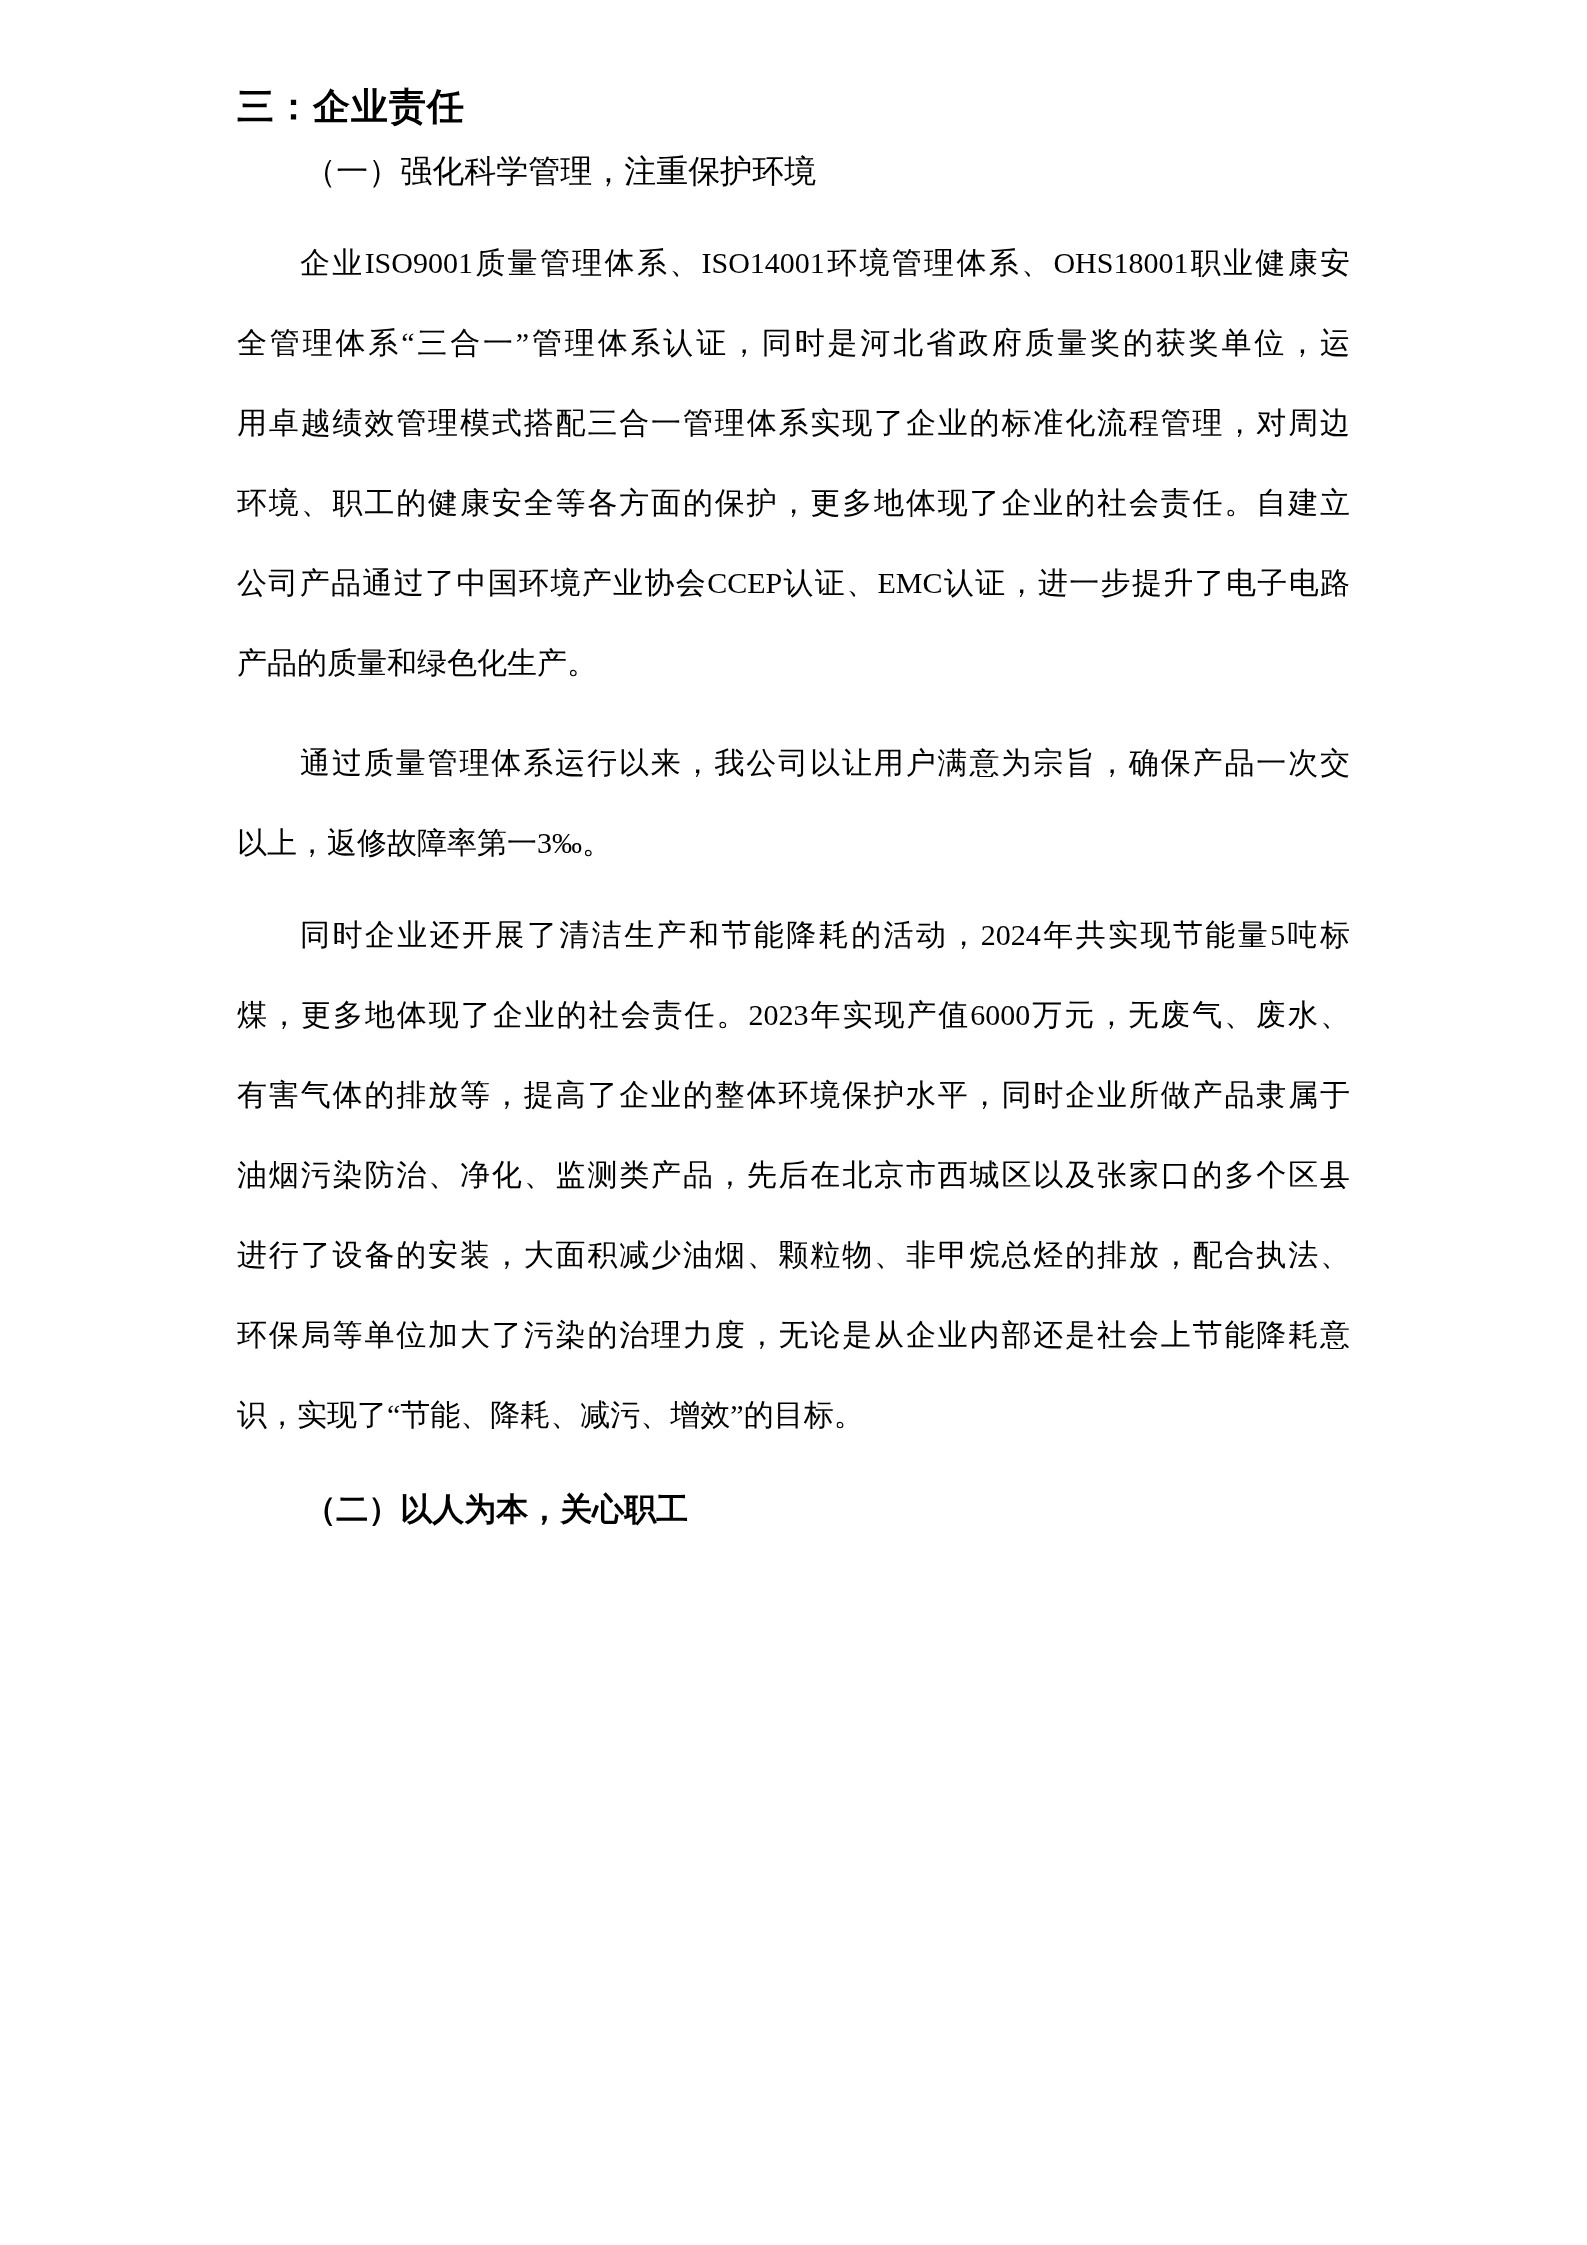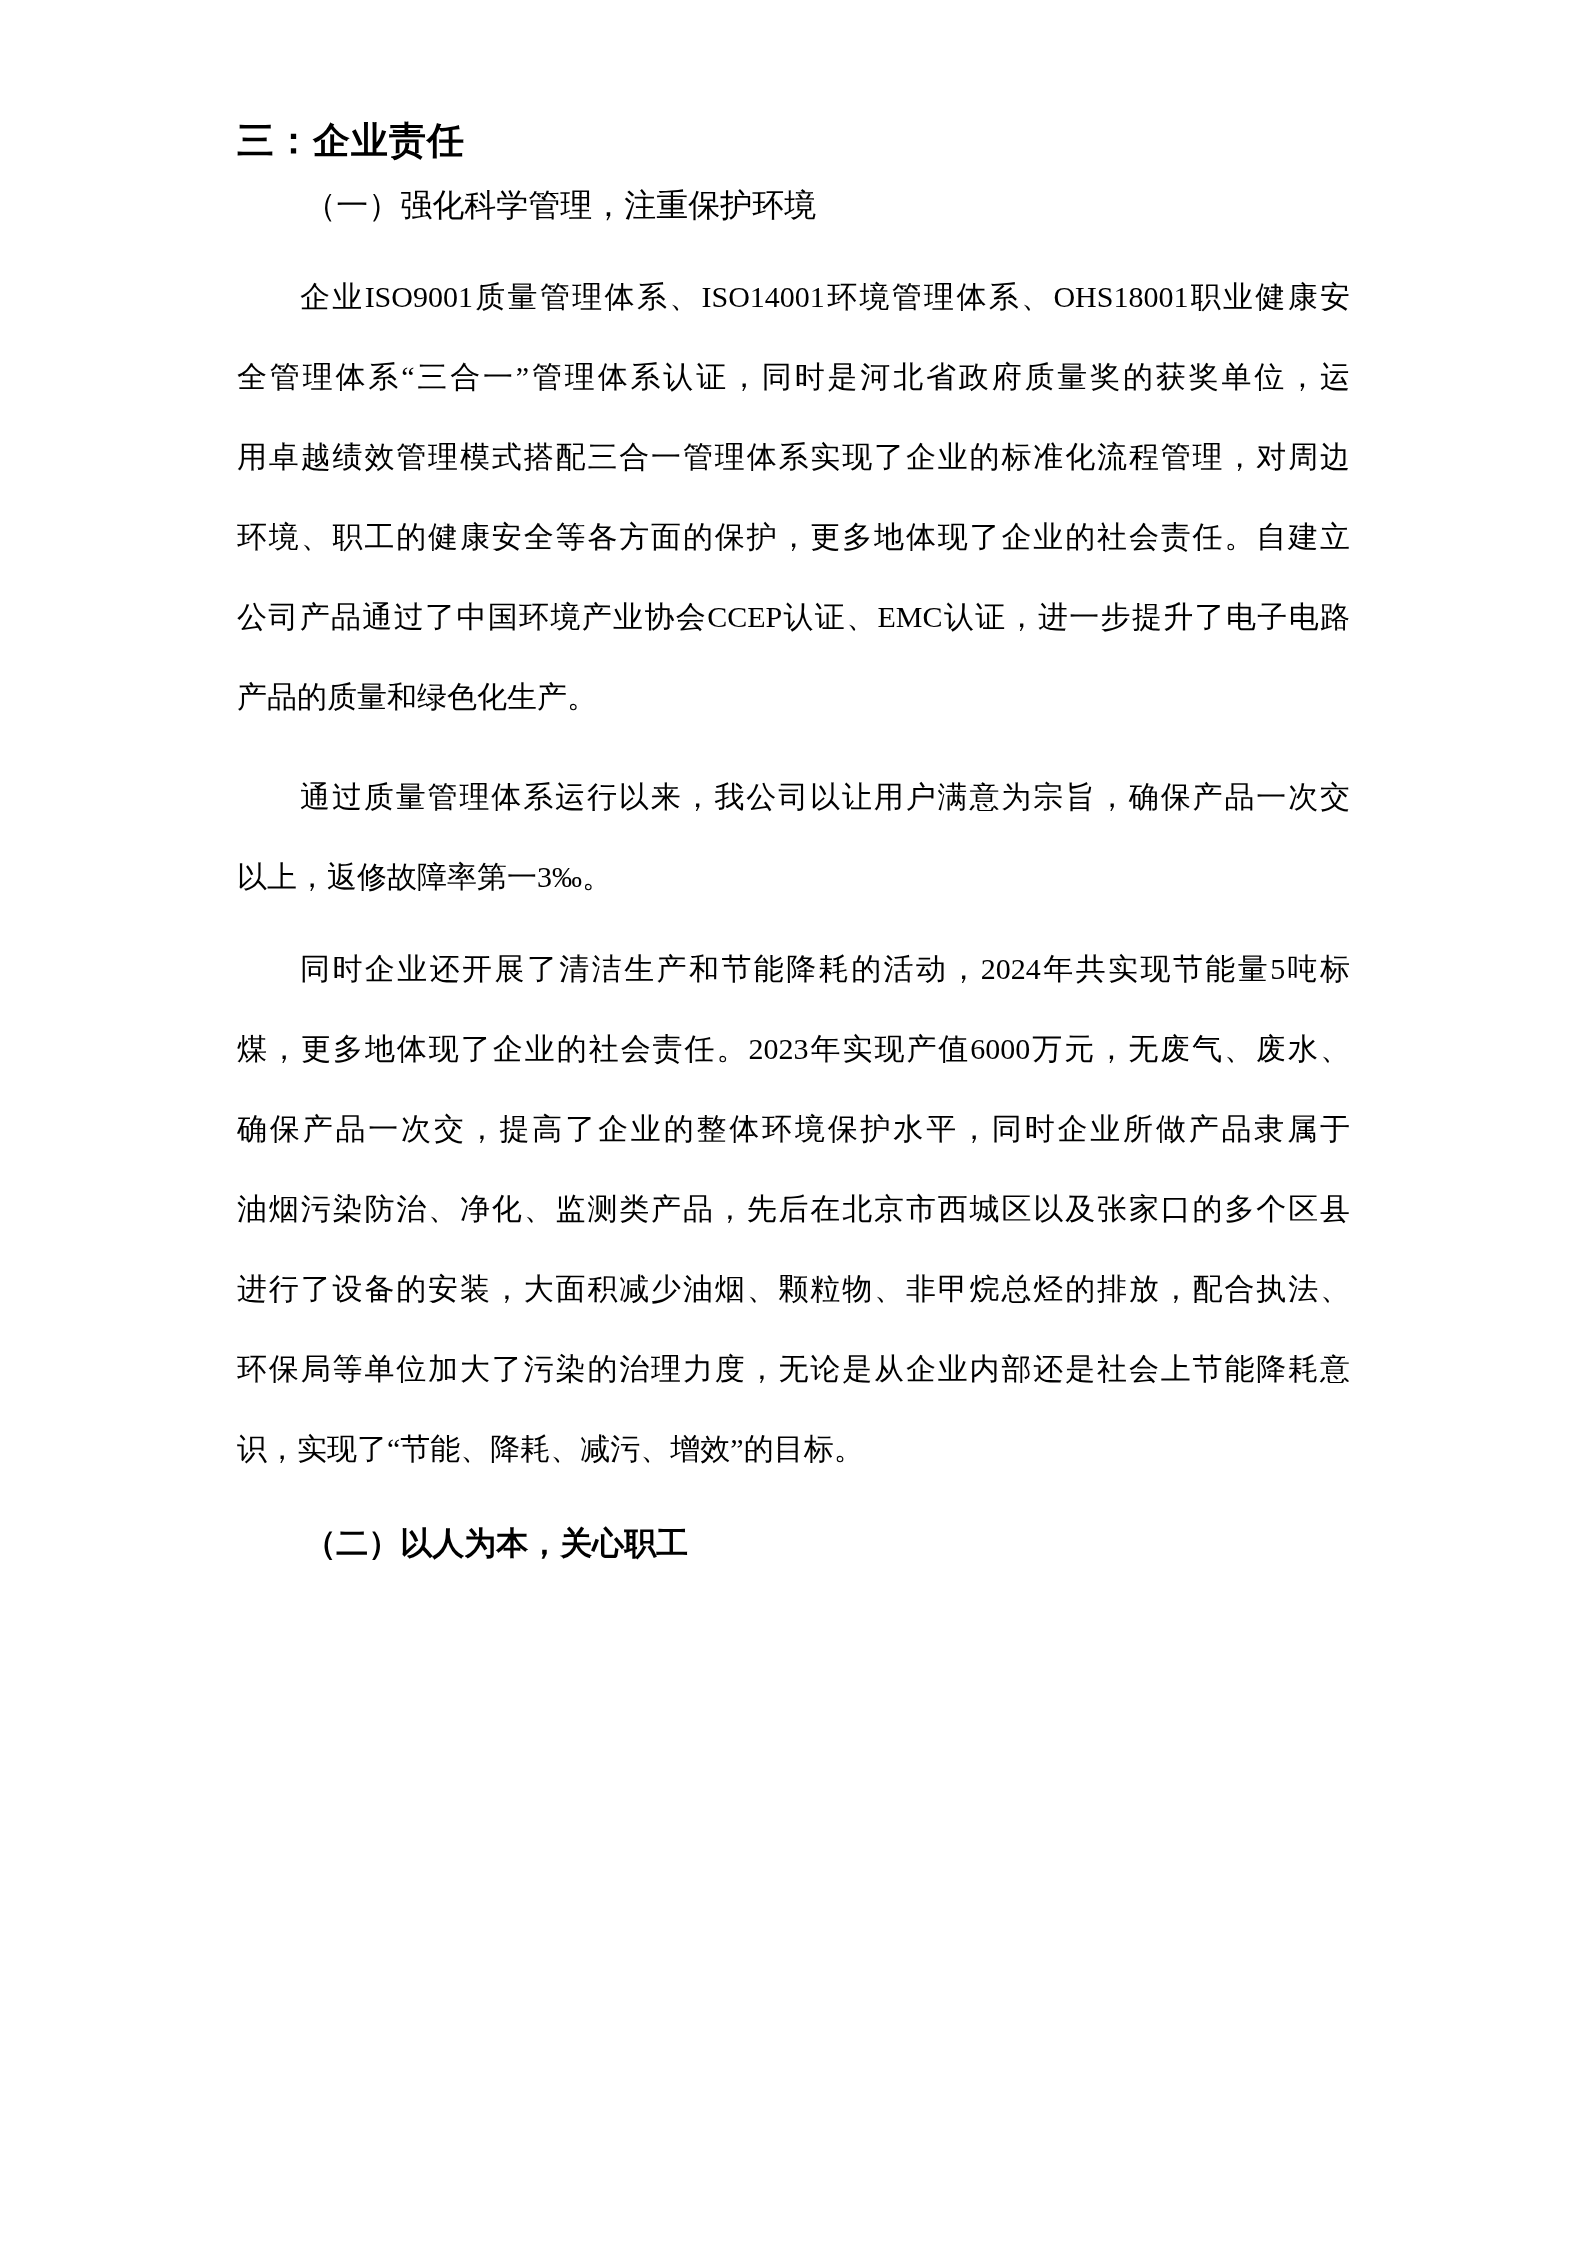--- a/index.html
+++ b/index.html
@@ -6,21 +6,21 @@
     margin: 0;
     padding: 0;
     background: #ffffff;
   }
   .page {
     position: relative;
     width: 1587px;
     height: 2245px;
     box-sizing: border-box;
     background: #ffffff;
-    padding: 117px 237px 0 237px;
+    padding: 83px 237px 0 237px;
     overflow: hidden;
     color: #000000;
     font-family: "Liberation Serif", "DejaVu Serif", serif;
   }
   .heading {
     margin: 0;
     font-size: 37px;
     line-height: 48px;
     font-weight: bold;
     letter-spacing: 1px;
@@ -76,21 +76,21 @@
   </div>
 
   <div class="para para-2">
     <div class="bline just indent">通过质量管理体系运行以来，我公司以让用户满意为宗旨，确保产品一次交</div>
     <div class="bline last">以上，返修故障率第一3‰。</div>
   </div>
 
   <div class="para para-3">
     <div class="bline just indent">同时企业还开展了清洁生产和节能降耗的活动，2024年共实现节能量5吨标</div>
     <div class="bline just">煤，更多地体现了企业的社会责任。2023年实现产值6000万元，无废气、废水、</div>
-    <div class="bline just">确保产品一次交，提高了企业的整体环境保护水平，同时企业所做产品隶属于</div>
+    <div class="bline just">有害气体的排放等，提高了企业的整体环境保护水平，同时企业所做产品隶属于</div>
     <div class="bline just">油烟污染防治、净化、监测类产品，先后在北京市西城区以及张家口的多个区县</div>
     <div class="bline just">进行了设备的安装，大面积减少油烟、颗粒物、非甲烷总烃的排放，配合执法、</div>
     <div class="bline just">环保局等单位加大了污染的治理力度，无论是从企业内部还是社会上节能降耗意</div>
     <div class="bline last">识，实现了“节能、降耗、减污、增效”的目标。</div>
   </div>
 
   <div class="subheading sub-2">（二）以人为本，关心职工</div>
 
 </div>
 

